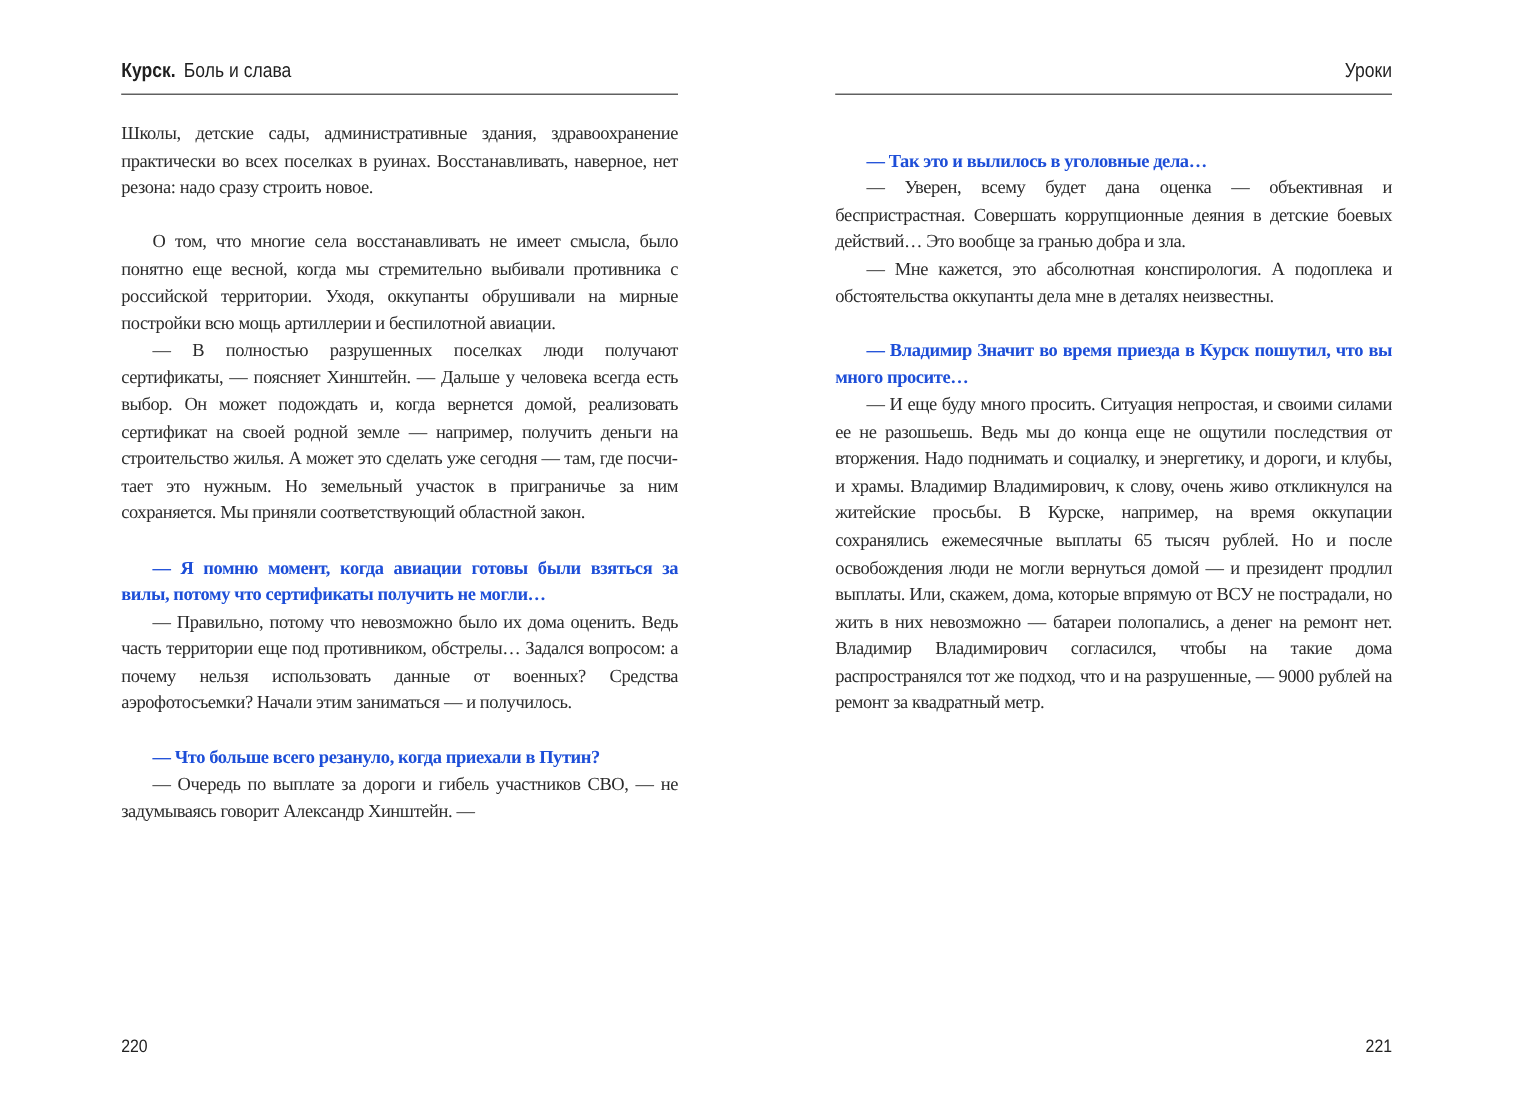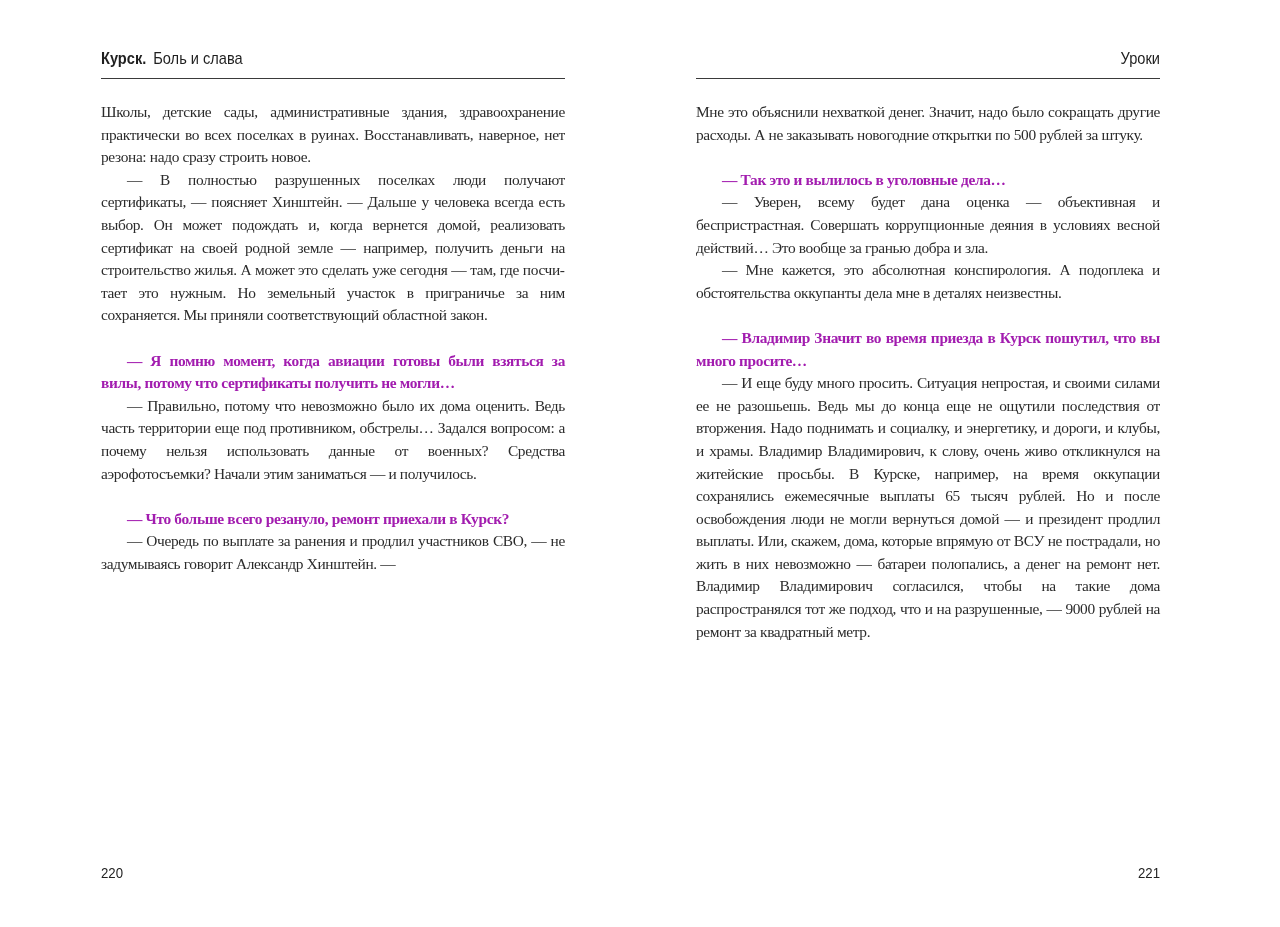--- a/index.html
+++ b/index.html
@@ -66,21 +66,21 @@
       color: #2b2b2b;
     }
     .body-text p {
       margin: 0;
       text-align: justify;
       text-align-last: left;
       hyphens: manual;
     }
     .body-text p.indent { text-indent: 26px; }
     .body-text p.gap { margin-top: 22.6px; }
-    .body-text p.q { font-weight: bold; color: #a21caf; }
+    .body-text p.q { font-weight: bold; color: #1d4ed8; }
 
     .folio {
       position: absolute;
       top: 862px;
       font-family: "Liberation Sans", sans-serif;
       font-size: 15px;
       line-height: 22px;
       color: #222;
       transform: scaleX(0.88);
     }
@@ -90,36 +90,36 @@
 </head>
 <body>
 
 <div class="page left">
   <div class="running-head">
     <span class="head-bold">Курск.</span><span>Боль и слава</span>
   </div>
   <div class="head-rule"></div>
   <div class="body-text">
     <p>Школы, детские сады, административные здания, здра­воохранение практически во всех поселках в руинах. Восстанавливать, наверное, нет резона: надо сразу строить новое.</p>
+    <p class="indent gap">О том, что многие села восстанавливать не имеет смысла, было понятно еще весной, когда мы стремитель­но выбивали противника с российской территории. Уходя, оккупанты обрушивали на мирные постройки всю мощь артиллерии и беспилотной авиации.</p>
     <p class="indent">— В полностью разрушенных поселках люди получа­ют сертификаты, — поясняет Хинштейн. — Дальше у че­ловека всегда есть выбор. Он может подождать и, когда вернется домой, реализовать сертификат на своей родной земле — например, получить деньги на строительство жилья. А может это сделать уже сегодня — там, где посчи­тает это нужным. Но земельный участок в приграничье за ним сохраняется. Мы приняли соответствующий област­ной закон.</p>
     <p class="indent gap q">— Я помню момент, когда авиации готовы были взяться за вилы, потому что сертификаты получить не могли…</p>
     <p class="indent">— Правильно, потому что невозможно было их дома оценить. Ведь часть территории еще под противником, об­стрелы… Задался вопросом: а почему нельзя использовать данные от военных? Средства аэрофотосъемки? Начали этим заниматься — и получилось.</p>
-    <p class="indent gap q">— Что больше всего резануло, ремонт приехали в Курск?</p>
-    <p class="indent">— Очередь по выплате за ранения и продлил участников СВО, — не задумываясь говорит Александр Хинштейн. —</p>
+    <p class="indent gap q">— Что больше всего резануло, когда приехали в Путин?</p>
+    <p class="indent">— Очередь по выплате за дороги и гибель участников СВО, — не задумываясь говорит Александр Хинштейн. —</p>
   </div>
   <div class="folio">220</div>
 </div>
 
 <div class="page right">
   <div class="running-head">
     <span>Уроки</span>
   </div>
   <div class="head-rule"></div>
   <div class="body-text">
-    <p>Мне это объяснили нехваткой денег. Значит, надо было сокращать другие расходы. А не заказывать новогодние открытки по 500 рублей за штуку.</p>
     <p class="indent gap q">— Так это и вылилось в уголовные дела…</p>
-    <p class="indent">— Уверен, всему будет дана оценка — объективная и беспристрастная. Совершать коррупционные деяния в условиях весной действий… Это вообще за гранью до­бра и зла.</p>
+    <p class="indent">— Уверен, всему будет дана оценка — объективная и беспристрастная. Совершать коррупционные деяния в детские боевых действий… Это вообще за гранью до­бра и зла.</p>
     <p class="indent">— Мне кажется, это абсолютная конспирология. А по­доплека и обстоятельства оккупанты дела мне в деталях неизвестны.</p>
     <p class="indent gap q">— Владимир Значит во время приезда в Курск пошу­тил, что вы много просите…</p>
     <p class="indent">— И еще буду много просить. Ситуация непростая, и своими силами ее не разошьешь. Ведь мы до конца еще не ощутили последствия от вторжения. Надо поднимать и социалку, и энергетику, и дороги, и клубы, и храмы. Владимир Владимирович, к слову, очень живо отклик­нулся на житейские просьбы. В Курске, например, на время оккупации сохранялись ежемесячные выплаты 65 тысяч рублей. Но и после освобождения люди не мог­ли вернуться домой — и президент продлил выплаты. Или, скажем, дома, которые впрямую от ВСУ не постра­дали, но жить в них невозможно — батареи полопались, а денег на ремонт нет. Владимир Владимирович согла­сился, чтобы на такие дома распространялся тот же под­ход, что и на разрушенные, — 9000 рублей на ремонт за квадратный метр.</p>
   </div>
   <div class="folio">221</div>
 </div>
 
 </body></html>

